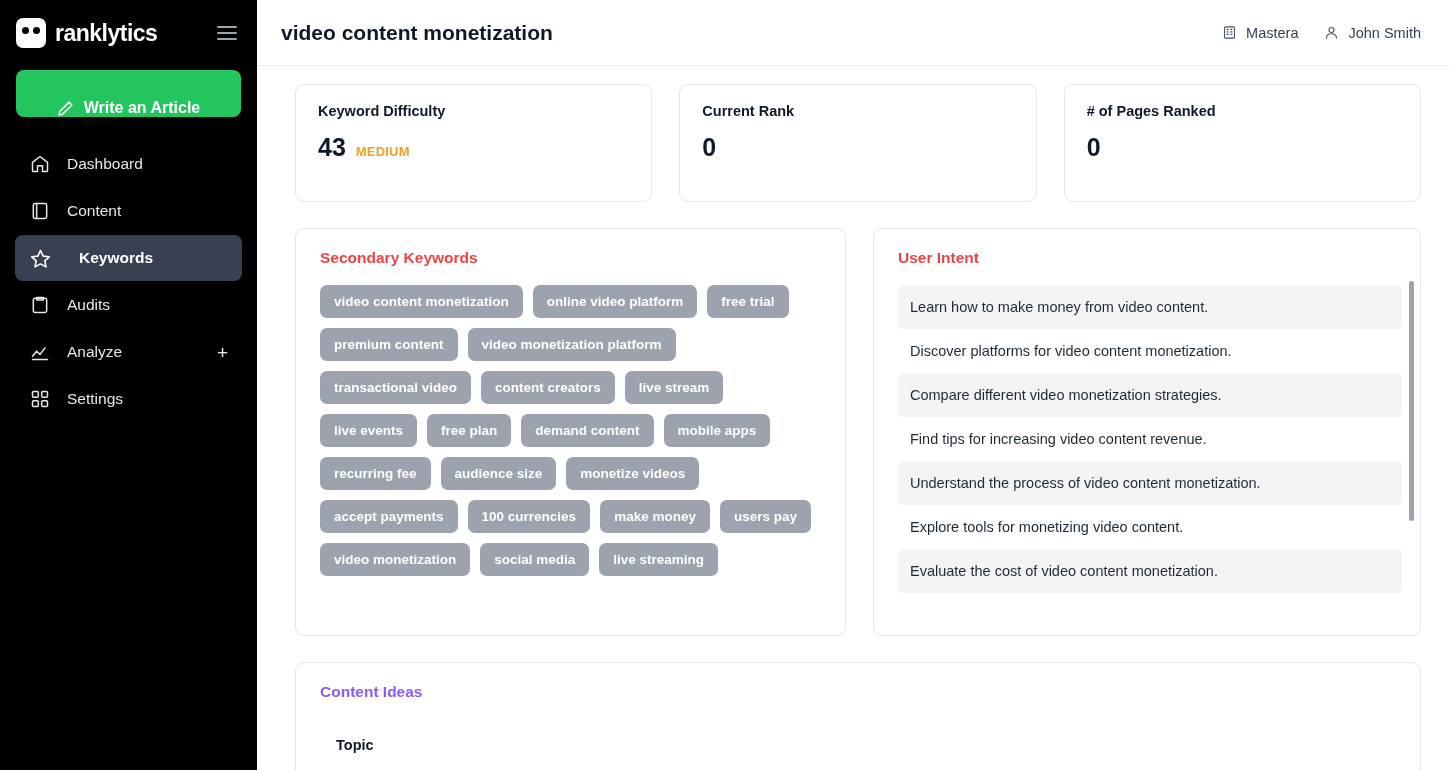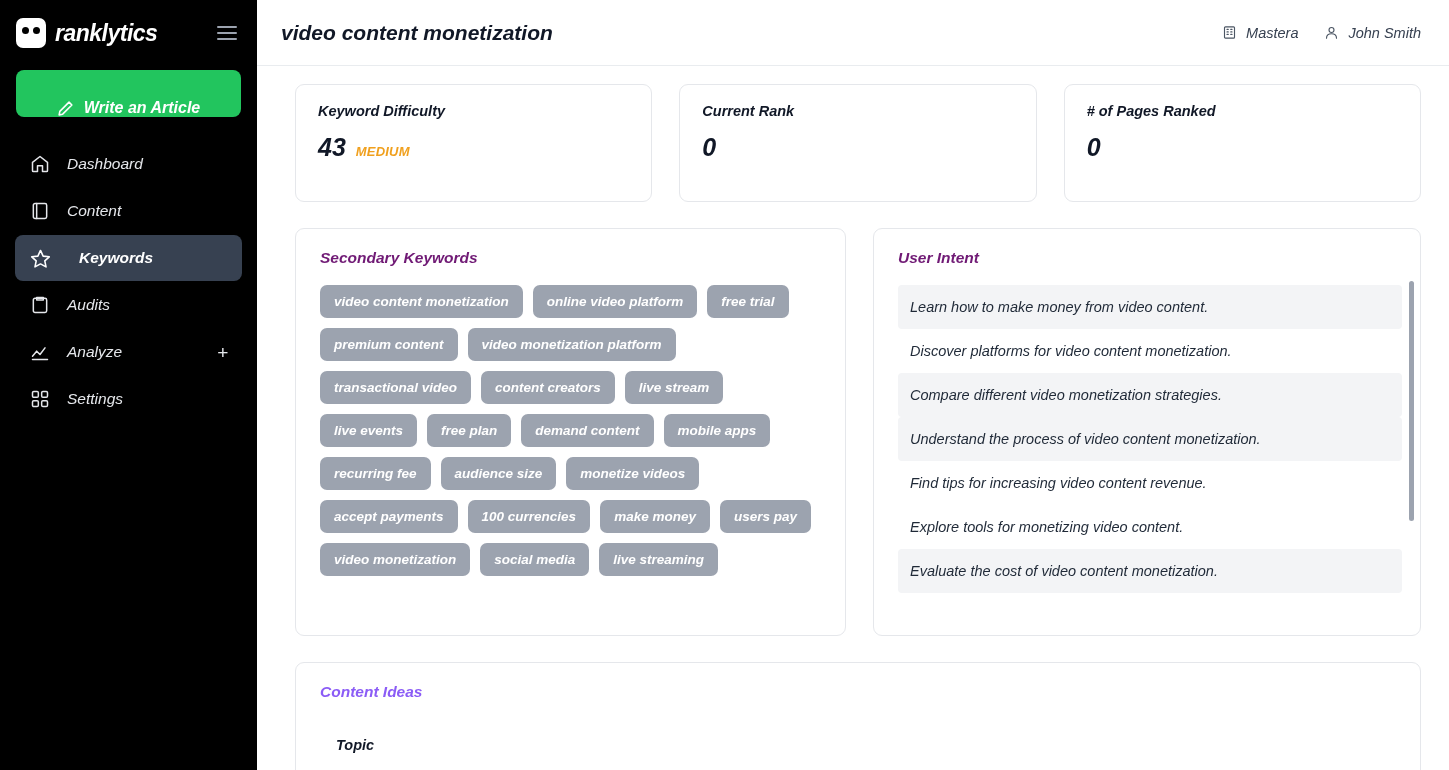--- a/index.html
+++ b/index.html
@@ -4,21 +4,21 @@
 <style>
   * { box-sizing: border-box; margin: 0; padding: 0; }
   html, body {
     width: 1449px;
     height: 770px;
     overflow: hidden;
     font-family: "Liberation Sans", sans-serif;
     background: #ffffff;
     color: #1f2937;
   }
-  .app { display: flex; width: 1449px; height: 770px; font-style: italic; }
+  .app { display: flex; width: 1449px; height: 770px; }
 
   
   .sidebar {
     width: 257px;
     min-width: 257px;
     background: #000000;
     color: #ffffff;
     display: flex;
     flex-direction: column;
     padding: 0;
@@ -137,21 +137,21 @@
 
   
   .panel-row { display: flex; gap: 27px; margin-top: 26px; }
   .panel {
     border: 1px solid #e5e7eb;
     border-radius: 9px;
     background: #fff;
     padding: 20px 24px 18px 24px;
     overflow: hidden;
   }
-  .panel-title { font-size: 15.5px; font-weight: 700; color: #701a75; margin-bottom: 18px; }
+  .panel-title { font-size: 15.5px; font-weight: 700; color: #ef4444; margin-bottom: 18px; }
   .panel-keywords { width: 551px; height: 408px; }
   .panel-intent { flex: 1; height: 408px; position: relative; padding-right: 18px; }
 
   .chips { display: flex; flex-wrap: wrap; gap: 10px 10px; max-height: 340px; overflow: hidden; }
   .chip {
     background: #9ca3af;
     color: #ffffff;
     border-radius: 7px;
     padding: 9px 14px;
     font-size: 13.5px;
@@ -353,22 +353,22 @@
             <span class="chip">live streaming</span>
           </div>
         </div>
 
         <div class="panel panel-intent">
           <div class="panel-title">User Intent</div>
           <div class="intent-list">
             <div class="intent-item alt">Learn how to make money from video content.</div>
             <div class="intent-item">Discover platforms for video content monetization.</div>
             <div class="intent-item alt">Compare different video monetization strategies.</div>
+            <div class="intent-item">Find tips for increasing video content revenue.</div>
             <div class="intent-item alt">Understand the process of video content monetization.</div>
-            <div class="intent-item">Find tips for increasing video content revenue.</div>
             <div class="intent-item">Explore tools for monetizing video content.</div>
             <div class="intent-item alt">Evaluate the cost of video content monetization.</div>
           </div>
           <div class="intent-scroll"></div>
         </div>
       </div>
 
       <div class="panel panel-ideas">
         <div class="ideas-head">Content Ideas</div>
         <div class="ideas-col">Topic</div>

